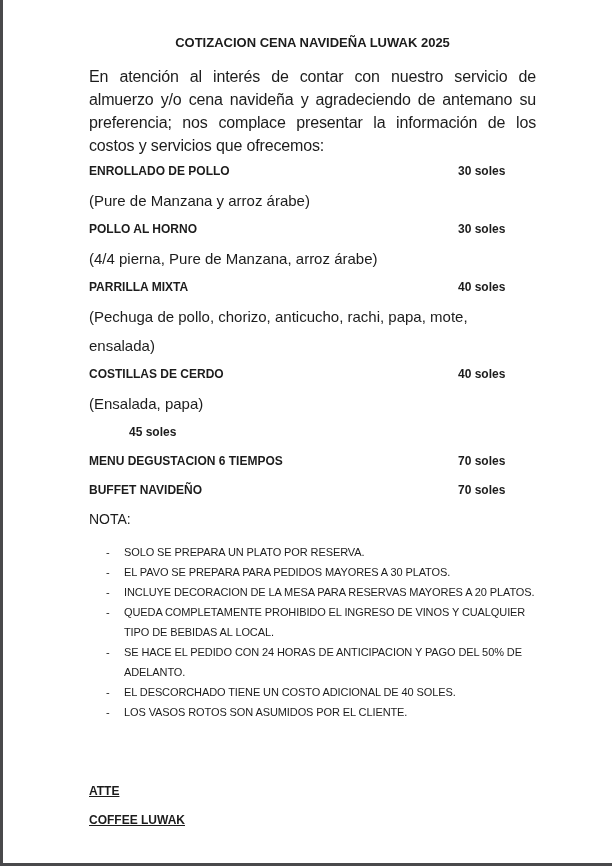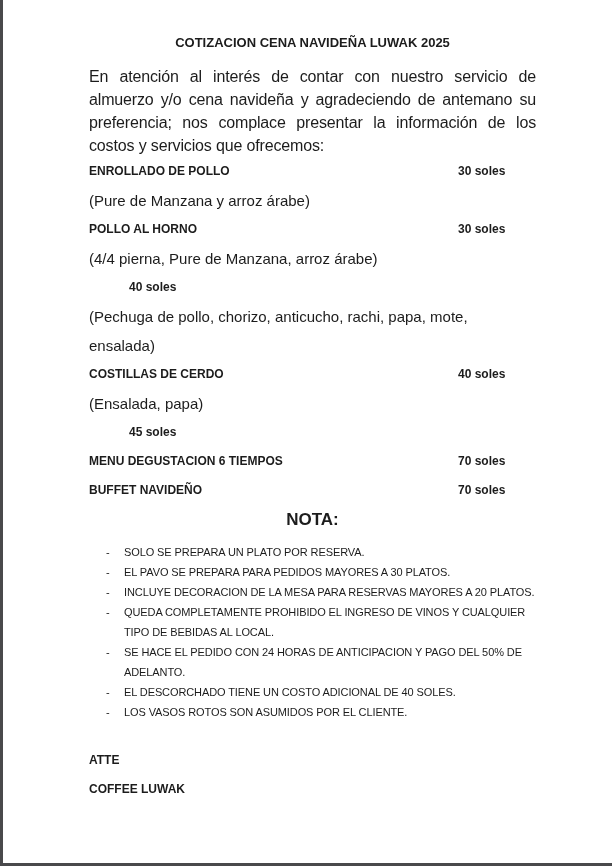--- a/index.html
+++ b/index.html
@@ -31,35 +31,35 @@
     text-align: justify;
     margin: 0;
   }
 
   .menu { margin: 0; }
   .menu-row { display: flex; line-height: 29px; }
   .menu-row .name  { width: 329px; flex-shrink: 0; font-weight: bold; font-size: 12px; }
   .menu-row .price { font-weight: bold; font-size: 12px; white-space: nowrap; margin-left: 40px; }
   .menu-desc { line-height: 29px; font-size: 15px; }
 
-  .nota-label { font-weight: bold; font-size: 17px; line-height: 29px; text-align: center; }
+  .nota-label { font-weight: normal; font-size: 14px; line-height: 29px; }
 
   .notes {
     list-style: none;
     margin: 8px 0 0 0;
     padding: 0;
     font-size: 11px;
     letter-spacing: -0.1px;
     line-height: 20px;
   }
   .notes li { display: flex; padding-left: 17px; }
   .notes .dash { width: 18px; flex-shrink: 0; }
   .notes .note-text { flex: 1; }
 
-  .closing { margin-top: 24px; }
+  .closing { margin-top: 55px; text-decoration: underline; }
   .closing div { font-weight: bold; font-size: 12px; line-height: 29px; }
 </style>
 </head>
 <body>
 
 <div class="edge-left"></div>
 <div class="edge-bottom"></div>
 
 <div class="doc">
 
@@ -74,20 +74,21 @@
   </div>
   <div class="menu-desc">(Pure de Manzana y arroz árabe)</div>
 
   <div class="menu-row">
     <span class="name">POLLO AL HORNO</span>
     <span class="price">30 soles</span>
   </div>
   <div class="menu-desc">(4/4 pierna, Pure de Manzana, arroz árabe)</div>
 
   <div class="menu-row">
+    <span class="name">PARRILLA MIXTA</span>
     <span class="price">40 soles</span>
   </div>
   <div class="menu-desc">(Pechuga de pollo, chorizo, anticucho, rachi, papa, mote, ensalada)</div>
 
   <div class="menu-row">
     <span class="name">COSTILLAS DE CERDO</span>
     <span class="price">40 soles</span>
   </div>
   <div class="menu-desc">(Ensalada, papa)</div>
 

